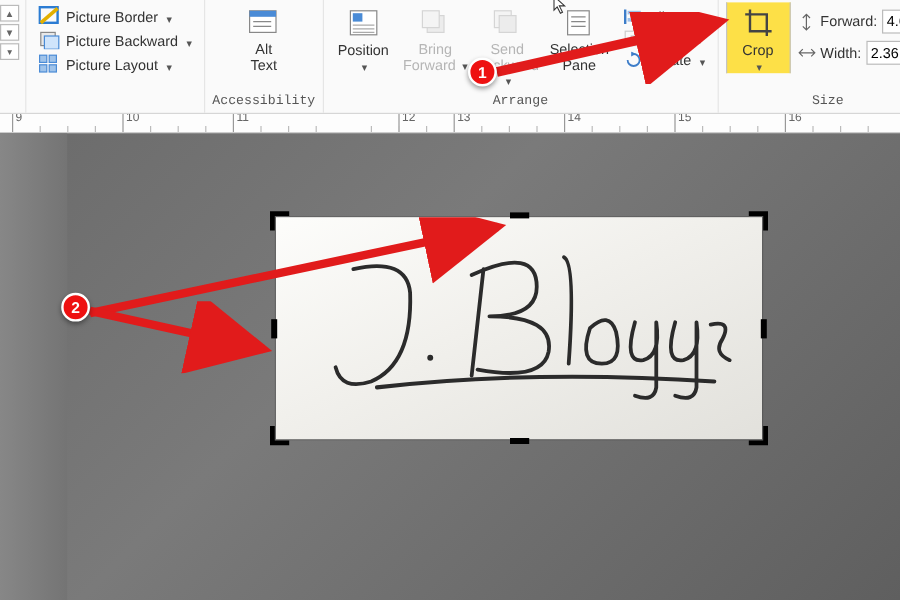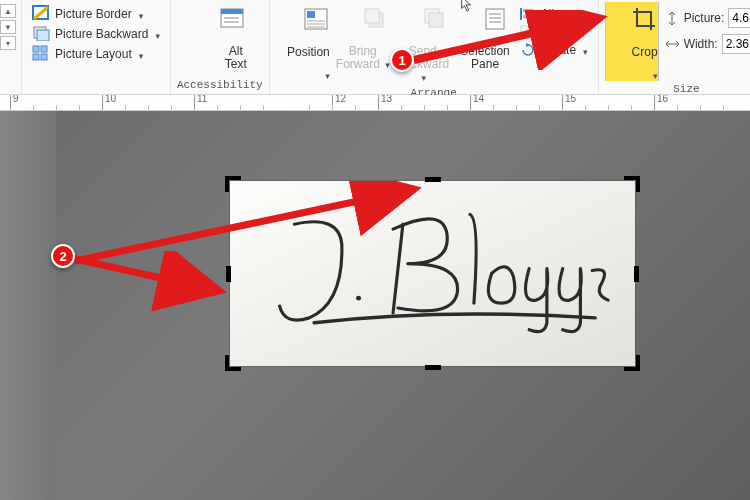--- a/index.html
+++ b/index.html
@@ -45,29 +45,29 @@
     color: #333;
     padding: 1px 4px;
     white-space: nowrap;
     cursor: pointer;
   }
   .chev { font-size: 9px; color: #555; margin-left: 2px; }
 
   .big-btn {
     display: flex;
     flex-direction: column;
-    align-items: flex-end;
+    align-items: center;
     justify-content: flex-start;
     width: 54px;
     padding-top: 3px;
     font-size: 12px;
     color: #333;
     text-align: center;
     cursor: pointer;
-    gap: 12px;
+    gap: 2px;
   }
   .big-btn .icon-lg { width: 28px; height: 28px; display:flex; align-items:center; justify-content:center; }
   .big-btn.disabled { color: #b5b5b5; cursor: default; }
   .big-btn.disabled svg { opacity: 0.45; }
   .big-btn.highlight { background: #fde047; border-left: 1px solid #c4c4c4; border-right: 1px solid #c4c4c4; }
 
   .size-row { display:flex; align-items:center; gap:4px; font-size:12px; color:#333; }
   .size-row input {
     width: 40px; height: 20px; font-size: 12px; border:1px solid #bbb;
     text-align:left; padding-left:3px; background:#fff;
@@ -309,21 +309,21 @@
             </svg>
         </div>
         <span>Crop</span>
         <span class="chev">▾</span>
       </div>
       <div class="size-box">
         <div class="size-row">
           <svg width="15" height="15">
               <path d="M7 1 L7 14 M4 4 L7 1 L10 4 M4 11 L7 14 L10 11" fill="none" stroke="#666"></path>
             </svg>
-          <span>Picture:</span>
+          <span>Forward:</span>
           <input value="4.61 c" style="">
         </div>
         <div class="size-row">
           <svg width="15" height="15">
               <path d="M1 7 L14 7 M4 4 L1 7 L4 10 M11 4 L14 7 L11 10" fill="none" stroke="#666"></path>
             </svg>
           <span>Width:</span>
           <input value="2.36 c" style="">
         </div>
       </div>

